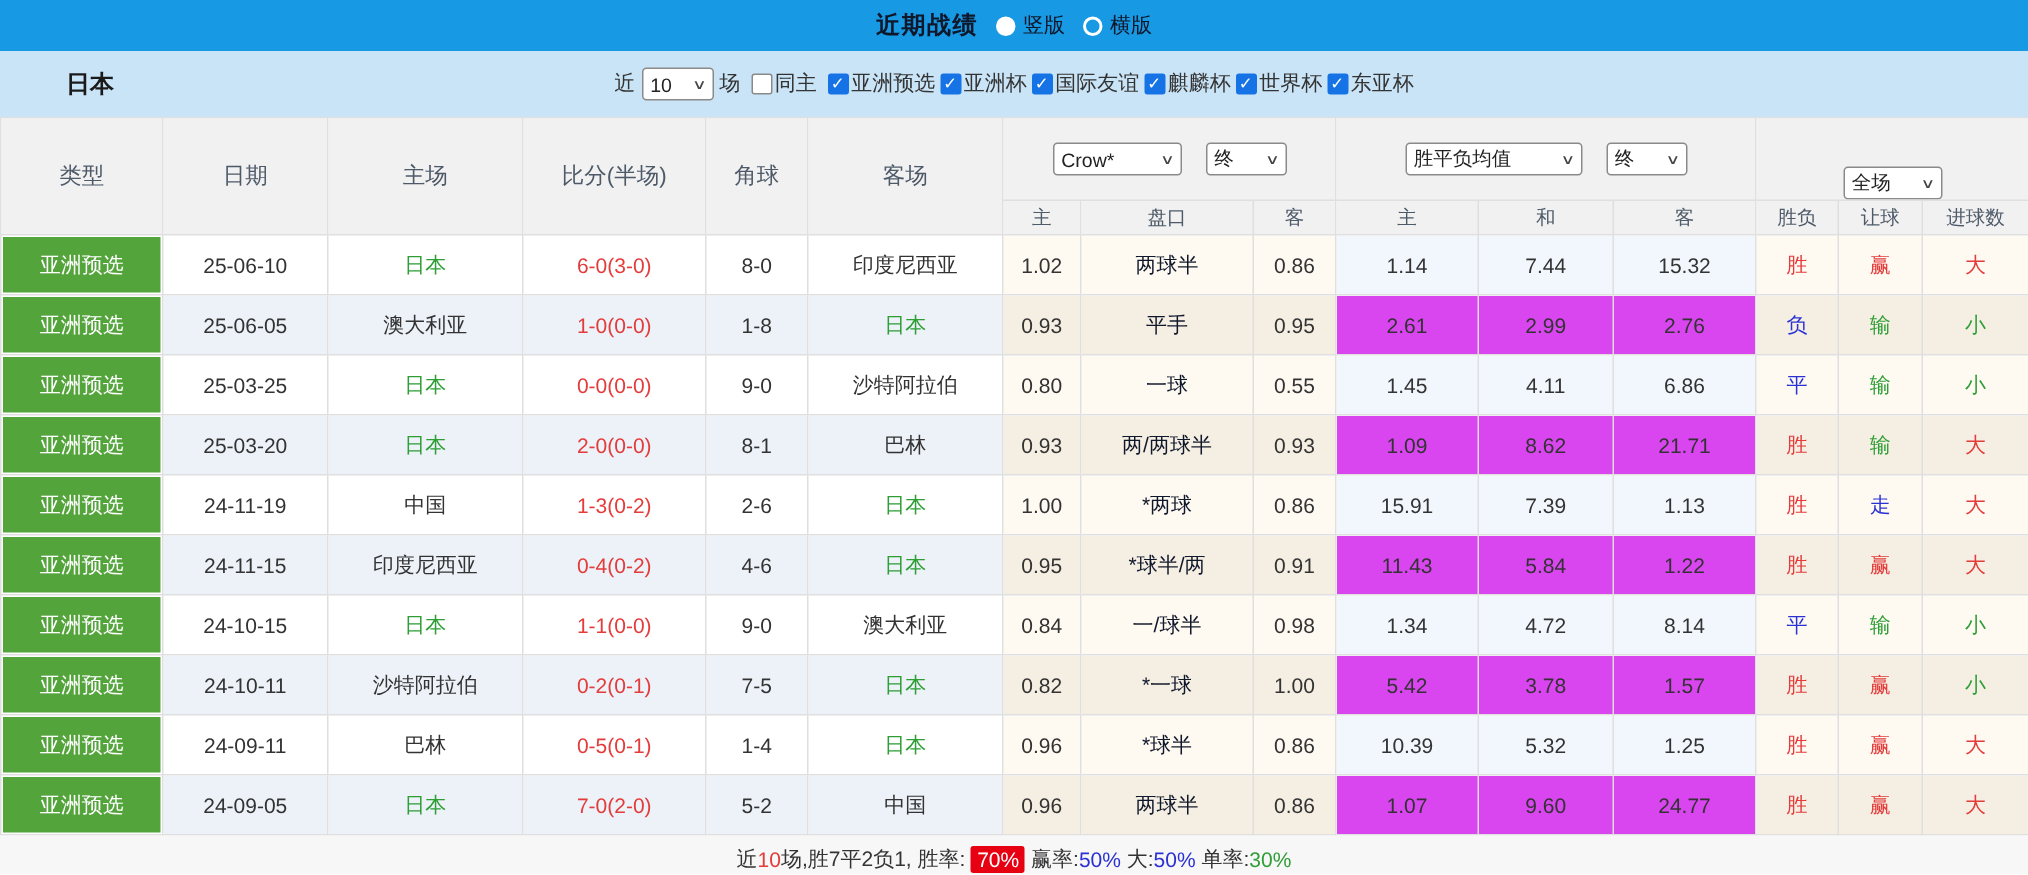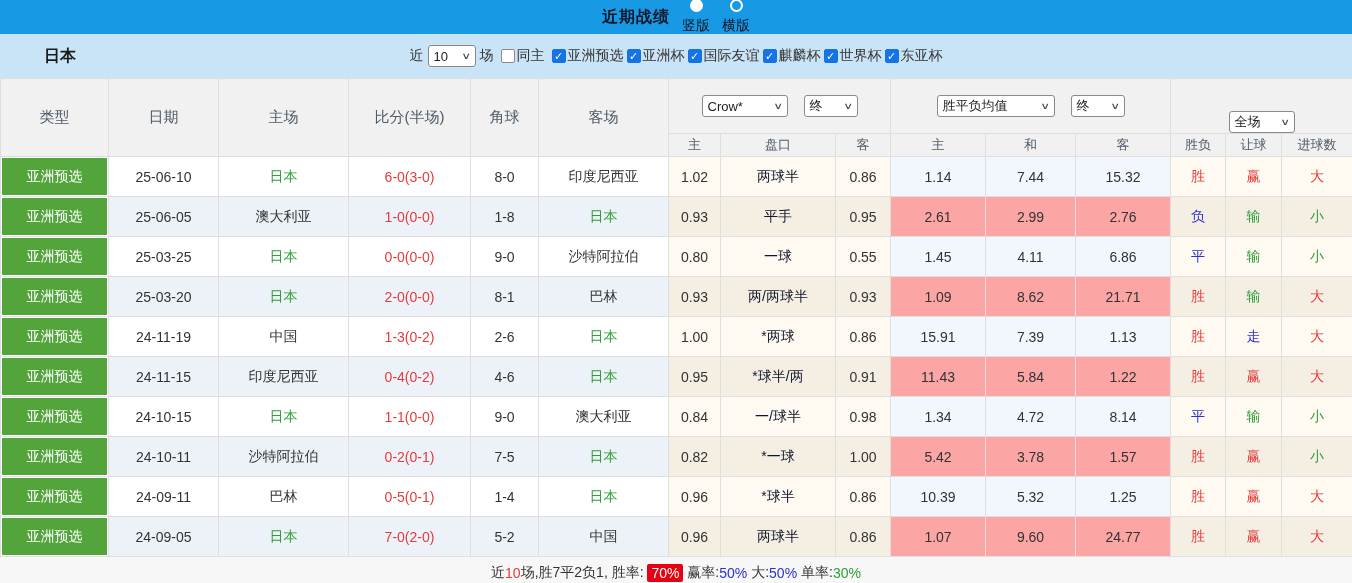--- a/index.html
+++ b/index.html
@@ -10,21 +10,21 @@
     background:#fff;
   }
   .app { width:1352px; height:583px; overflow:hidden; background:#fff; }
 
   
   .title-bar {
     height:34px; background:#1899E4; color:#0f172a;
     display:flex; align-items:center; justify-content:center; gap:12px;
   }
   .title { font-size:16px; font-weight:bold; letter-spacing:1px; }
-  .radio-opt { display:inline-flex; align-items:center; gap:5px; font-size:14px; cursor:pointer;flex-direction:column; }
+  .radio-opt { display:inline-flex; align-items:center; gap:5px; font-size:14px; cursor:pointer; }
   .radio {
     width:13px; height:13px; border-radius:50%;
     border:2px solid #fff; display:inline-block; background:transparent;
   }
   .radio.selected { background:#fff; }
 
   
   .filter-bar {
     height:44px; background:#CAE4F7; position:relative;
     display:flex; align-items:center;
@@ -65,21 +65,21 @@
   tr.h2 th { height:23px; font-size:13px; }
   .ddcell { vertical-align:middle; }
   .ddwrap { display:flex; align-items:center; justify-content:center; gap:16px; }
 
   tbody td { height:40px; color:#333; }
   tr.odd  td.base { background:#FFFFFF; }
   tr.even td.base { background:#ECF2F8; }
   tr.odd  td.warm { background:#FEF9F1; }
   tr.even td.warm { background:#F5EEE3; }
   tr.odd  td.cool { background:#F1F7FD; }
-  tr.even td.cool { background:#fca5a5; }
+  tr.even td.cool { background:#d946ef; }
 
   td.type-cell { padding:1px; background:#fff; }
   .type-badge {
     height:100%; background:#54A43C; color:#fff;
     display:flex; align-items:center; justify-content:center; font-size:14px;
   }
 
   .t-dark  { color:#333333; }
   .t-red   { color:#E43B3B; }
   .t-green { color:#2E9E36; }

